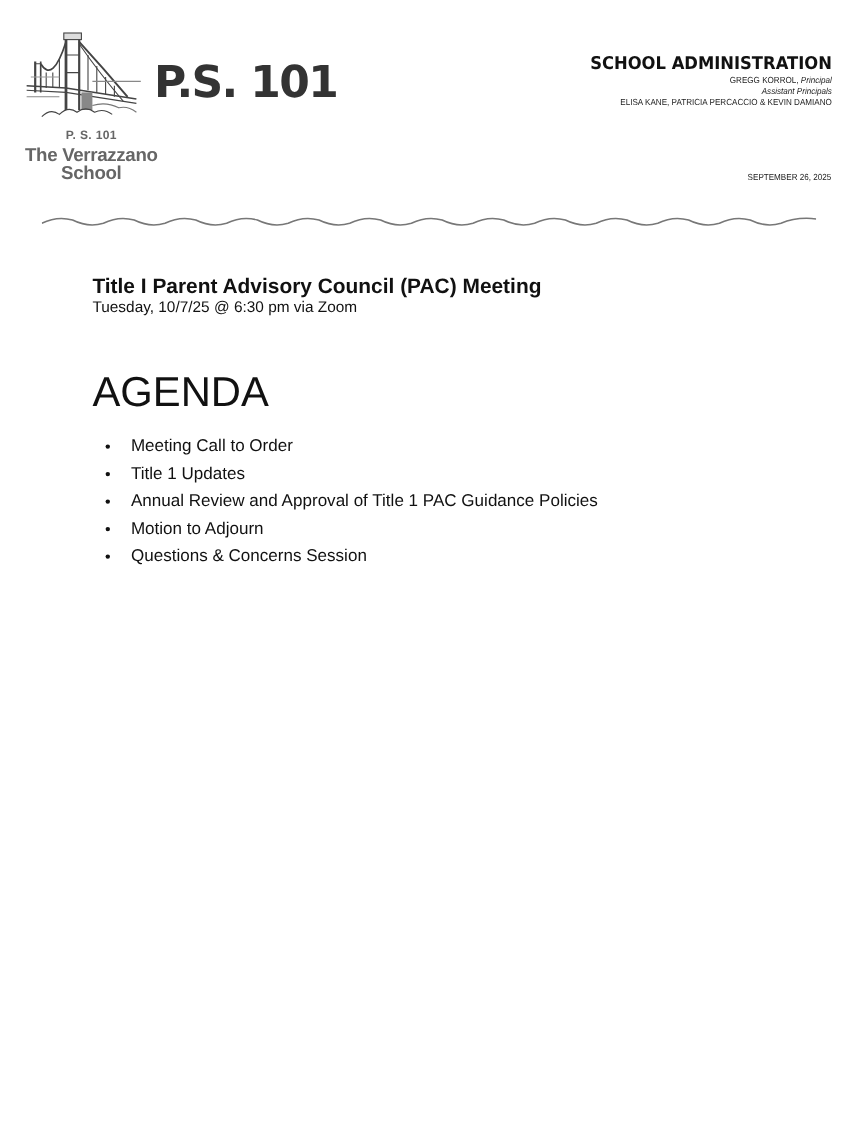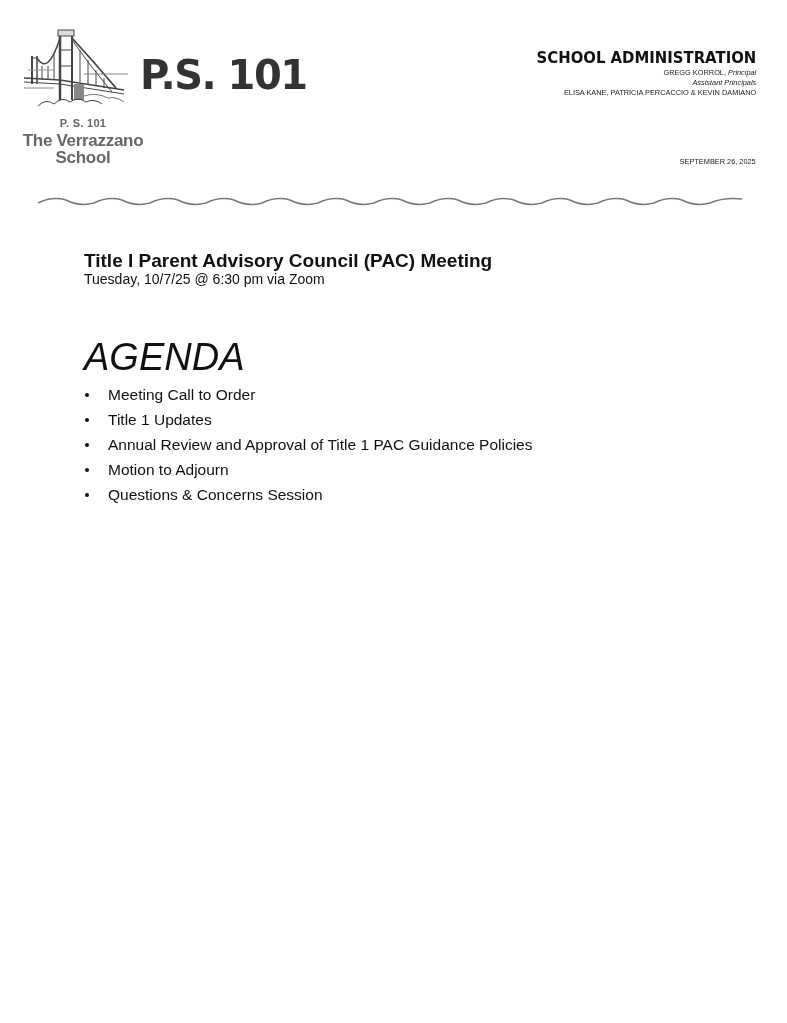--- a/index.html
+++ b/index.html
@@ -105,27 +105,26 @@
       color: #111;
       line-height: 22px;
     }
     .agenda-heading {
       position: absolute;
       left: 84px;
       top: 335px;
       font-size: 38px;
       color: #111;
       line-height: 44px;
-      font-style: italic;
     }
     .agenda-list {
       position: absolute;
       left: 84px;
       top: 382px;
-      margin: 0;
+      margin: 11px;
       padding: 0;
       list-style: none;
     }
     .agenda-item {
       position: relative;
       height: 25px;
       line-height: 25px;
       font-size: 15.5px;
       color: #111;
       padding-left: 24px;

